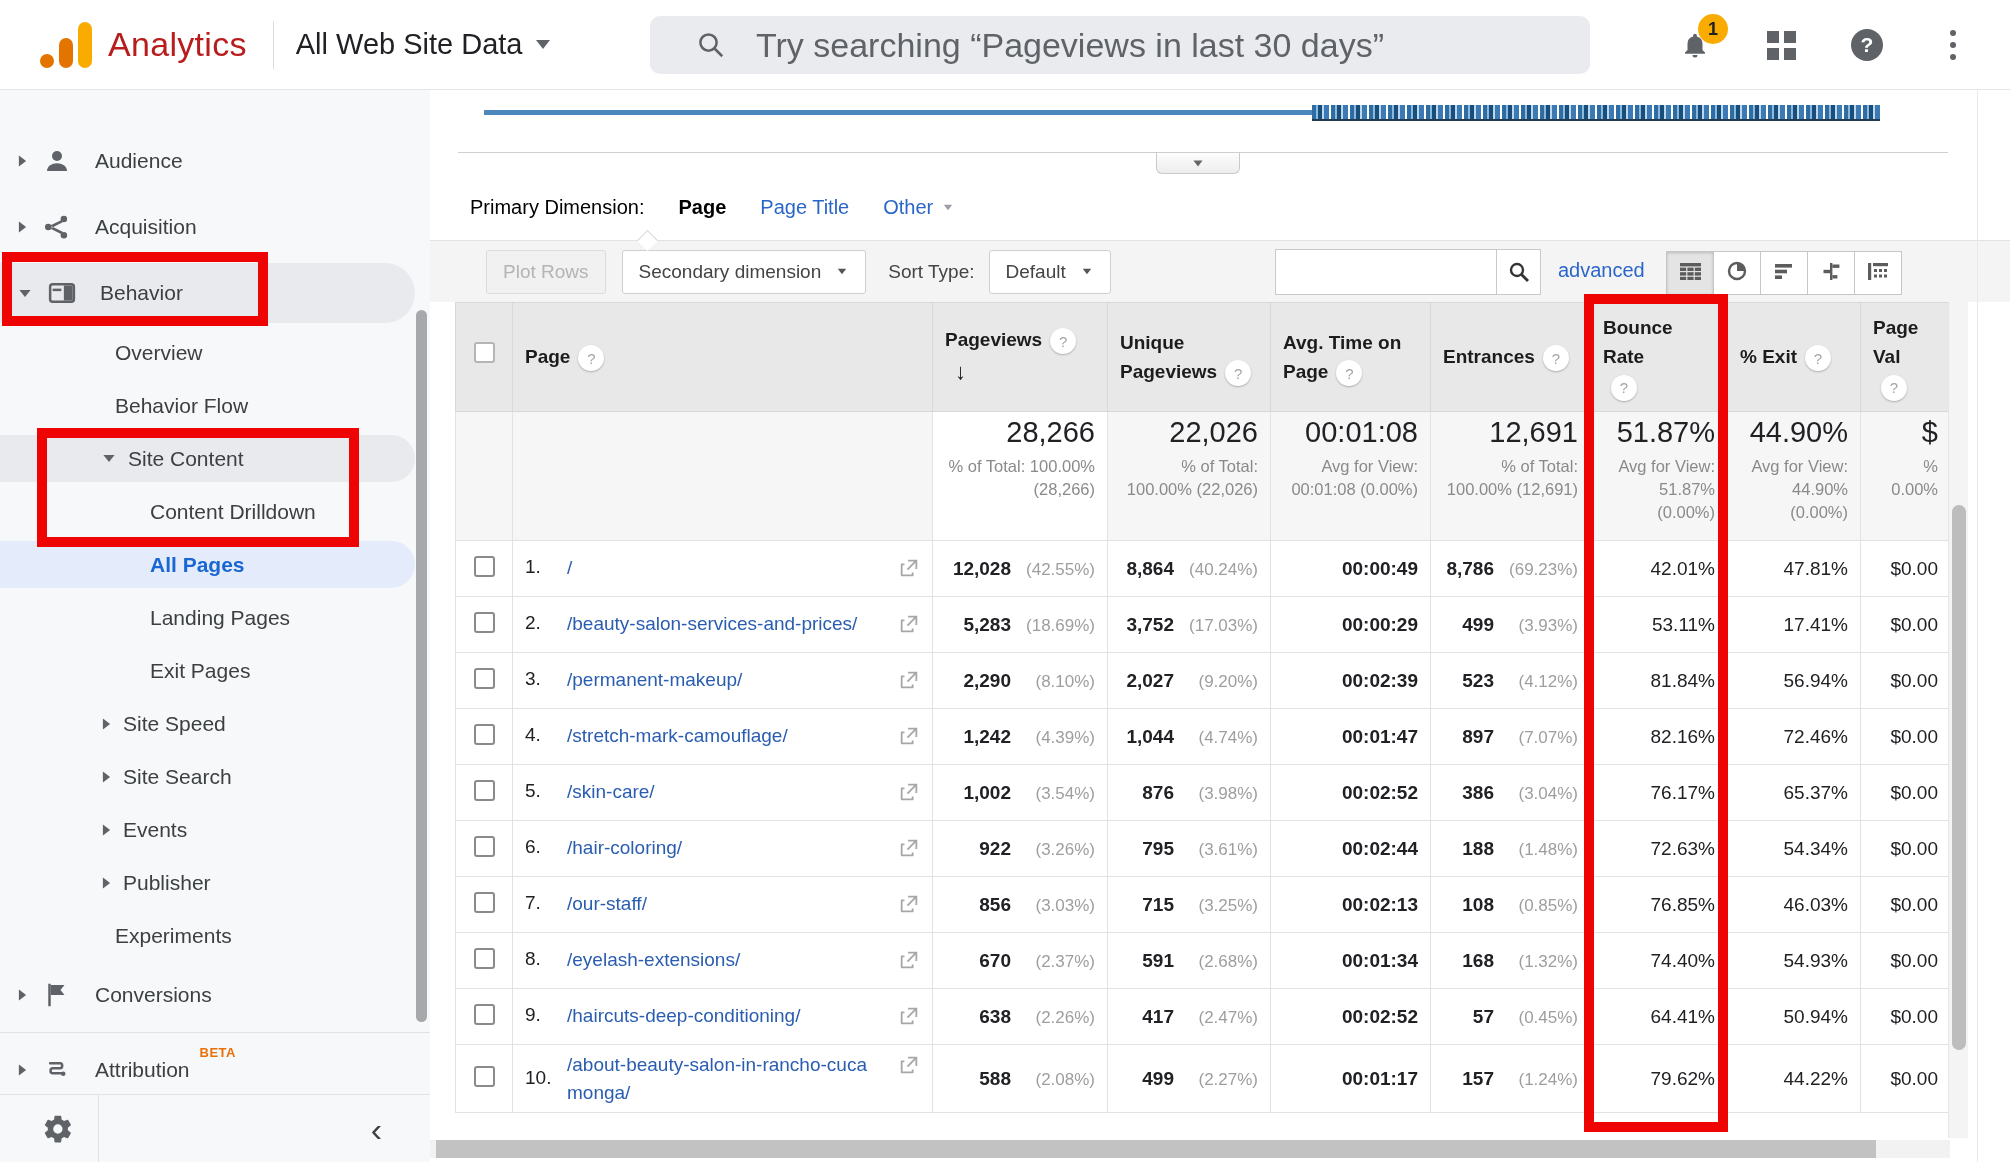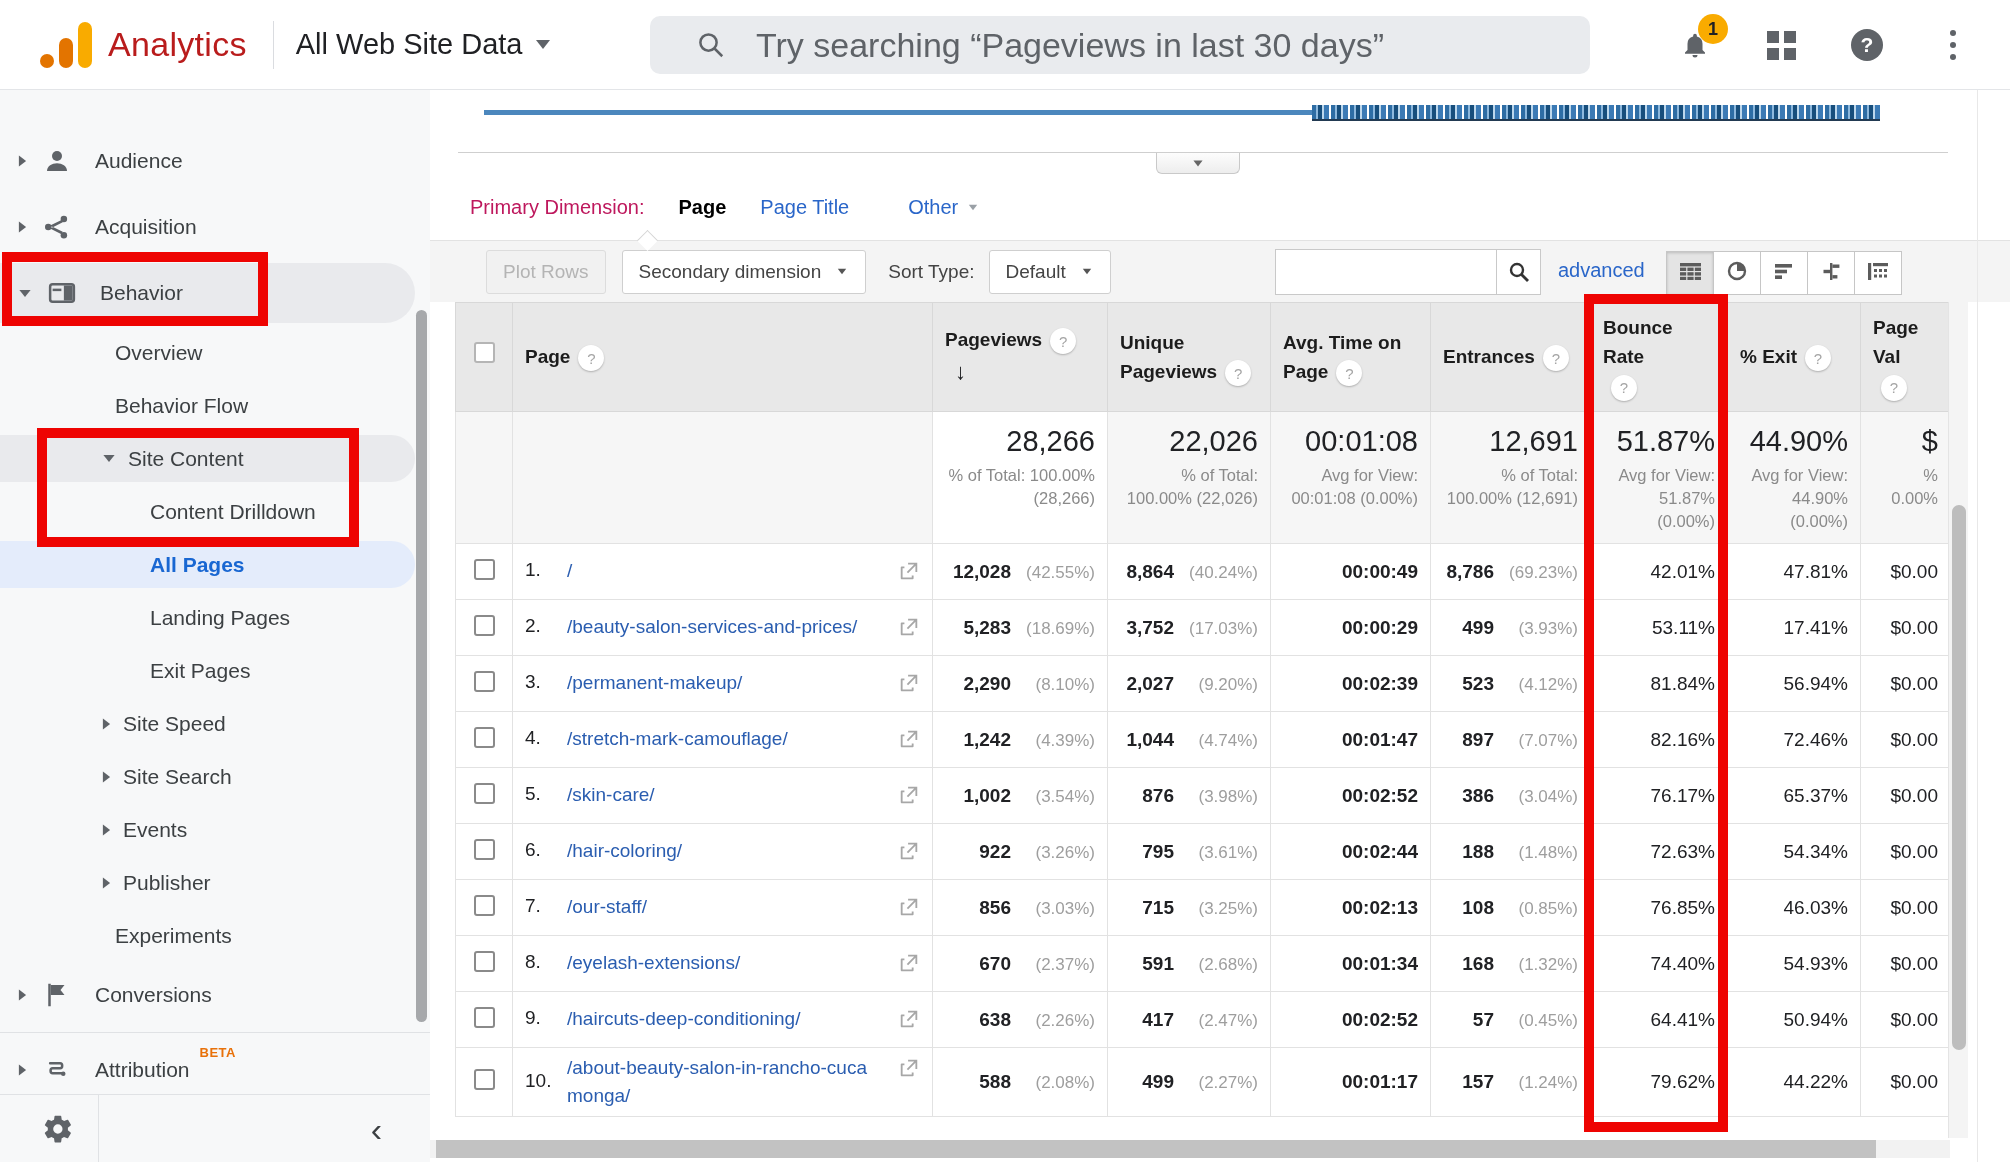--- a/index.html
+++ b/index.html
@@ -63,24 +63,24 @@
   #axis-line { position:absolute; left:54px; top:20px; width:1396px; height:5px; background:#4b87bd; }
   #chart-noise { position:absolute; left:882px; top:15px; width:568px; height:16px;
     background:repeating-linear-gradient(90deg,#2e6da4 0 4px,#8db8dd 4px 6px,#174e7c 6px 10px,#bcd7ec 10px 12px,#3b7ab5 12px 17px,#fff 17px 19px);
     border-bottom:2px solid #223a52; }
   #chart-divider { position:absolute; left:28px; top:62px; width:1490px; height:1px; background:#cfcfcf; }
   #chart-tab { position:absolute; left:726px; top:63px; width:84px; height:21px; background:linear-gradient(#fdfdfd,#ededed);
     border:1px solid #c9c9c9; border-top:none; border-radius:0 0 6px 6px; display:flex; align-items:center; justify-content:center; }
   #chart-tab .tri-d { transform:scale(.65); border-top-color:#666; }
 
   #pd-row { position:absolute; left:40px; top:106px; display:flex; align-items:center; gap:34px; font-size:20px; }
-  .pd-label { color:#be185d; }
+  .pd-label { color:#000000; }
   .pd-sel { color:#000; font-weight:700; }
   .pd-link { color:#2a66c9; cursor:pointer; }
-  .pd-other { display:flex; align-items:center; gap:8px;margin-left:25px; }
+  .pd-other { display:flex; align-items:center; gap:8px; }
   .pd-other .tri-d { transform:scale(.6); border-top-color:#9aa0a6; }
   #pd-notch { position:absolute; left:210px; top:143px; width:15px; height:15px; background:#fff;
     border-left:1px solid #d5d5d5; border-top:1px solid #d5d5d5; transform:rotate(45deg); z-index:3; }
 
   #toolbar { position:absolute; left:0; top:150px; width:1580px; height:62px; background:#f4f4f4;
     border-top:1px solid #e2e2e2; display:flex; align-items:center; }
   .tb-btn { height:44px; border:1px solid #cfcfcf; border-radius:3px; background:#fff; font-size:19px; color:#444;
     display:flex; align-items:center; padding:0 16px; gap:14px; }
   .tb-btn .tri-d { transform:scale(.6); border-top-color:#555; }
   .tb-btn.disabled { color:#b4b4b4; background:#f1f1f1; border-color:#dcdcdc; }
@@ -98,21 +98,21 @@
   
   #report { position:absolute; left:25px; top:212px; width:1495px; }
   table { border-collapse:collapse; width:1495px; table-layout:fixed; }
   th, td { border:1px solid #e2e2e2; overflow:hidden; }
   thead th { background:#e8e8e8; border-color:#d8d8d8; font-size:19px; color:#1c1c1c; text-align:left;
     font-weight:700; padding:10px 12px; height:86px; vertical-align:middle; line-height:1.55; }
   .q { display:inline-flex; width:26px; height:26px; border-radius:50%; background:#fff; color:#a5a5a5;
     font-size:15px; font-weight:400; align-items:center; justify-content:center; vertical-align:middle;
     margin-left:8px; box-shadow:0 1px 2px rgba(0,0,0,.25); }
   .sortarrow { font-size:22px; color:#202124; font-weight:400; margin-left:10px; vertical-align:middle; }
-  tr.summary td { background:#f6f6f6; text-align:right; vertical-align:top; padding:14px 12px 10px; height:129px; }
+  tr.summary td { background:#f6f6f6; text-align:right; vertical-align:top; padding:5px 12px 10px; height:129px; }
   tr.summary td.white { background:#fff; }
   .sum-val { font-size:29px; color:#202124; line-height:1.1; }
   .sum-sub { font-size:16.5px; color:#8a8a8a; margin-top:6px; line-height:1.4; }
   tbody td { background:#fff; font-size:19px; color:#202124; padding:6px 12px; vertical-align:middle; }
   tbody tr { height:56px; }
   td.c-cb, th.c-cb { text-align:center; vertical-align:middle; }
   .cbx { display:inline-block; width:21px; height:21px; border:2px solid #8a8a8a; border-radius:3px; background:#fff; }
   .rownum { display:inline-block; width:42px; color:#202124; }
   .plink { color:#2a5db0; text-decoration:none; word-break:break-all; display:inline-block; max-width:308px; vertical-align:middle; line-height:1.45; }
   .extic { float:right; margin-top:3px; opacity:.75; }

